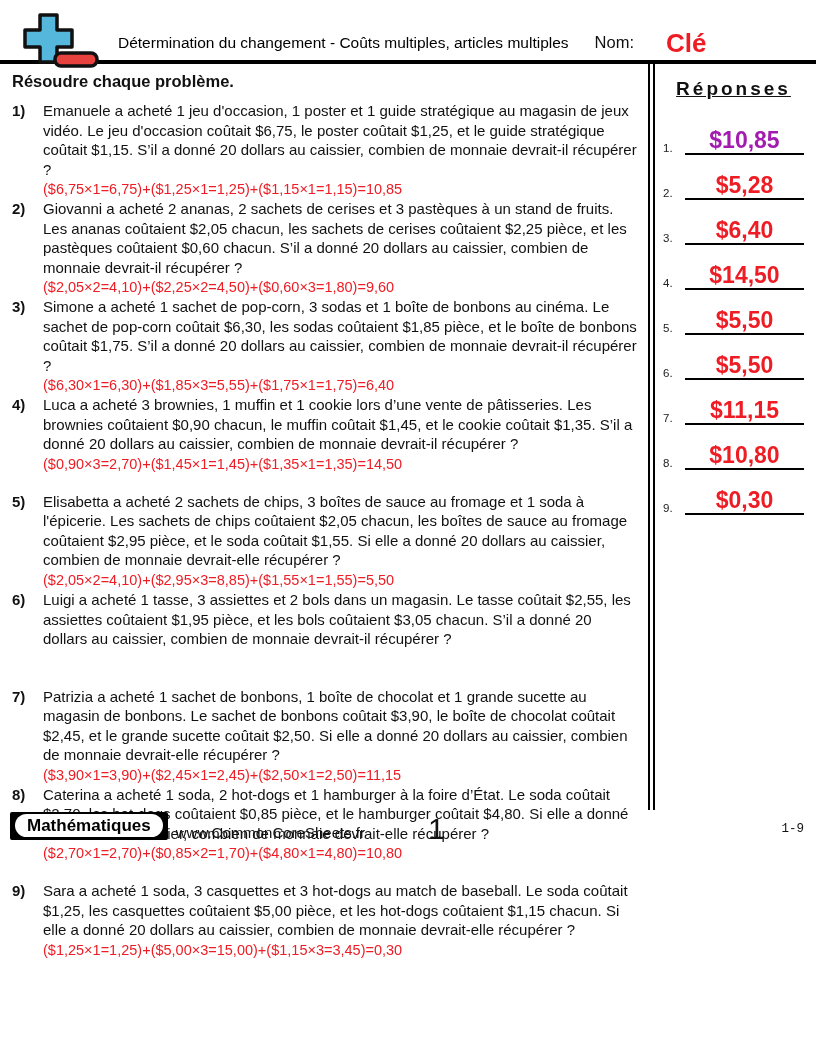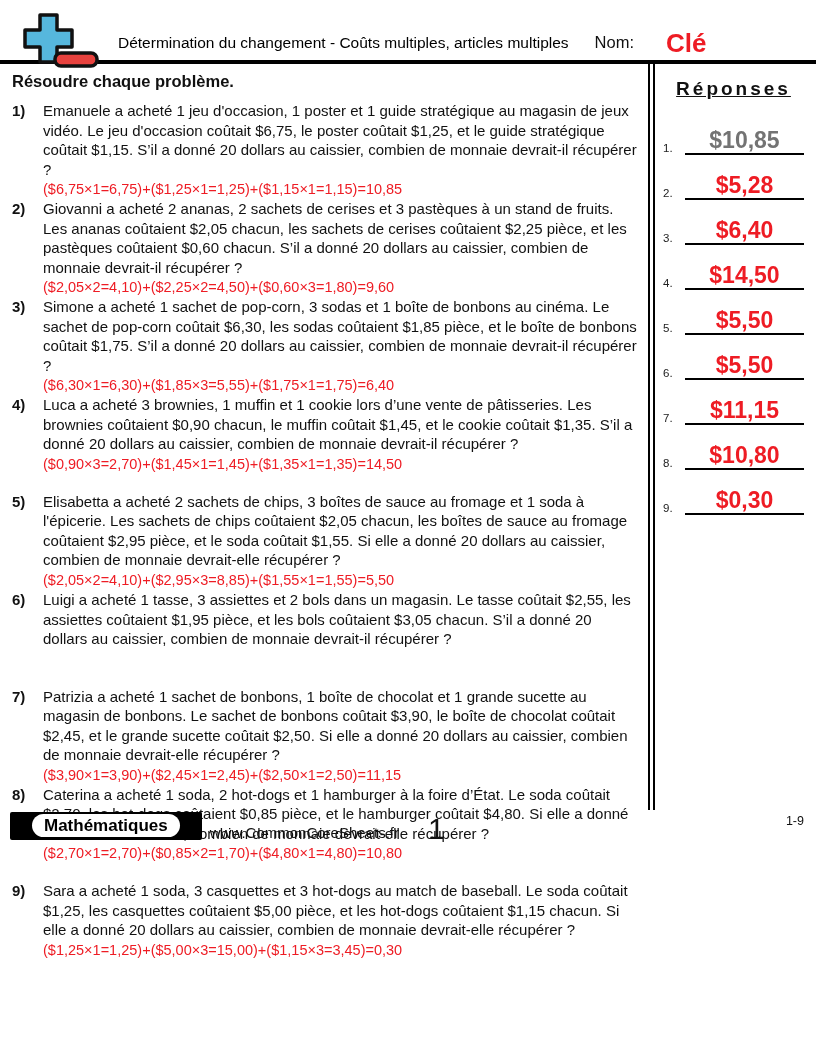--- a/index.html
+++ b/index.html
@@ -59,32 +59,32 @@
   .answer-value { font-weight: bold; font-size: 23px; line-height: 1.05; display: inline-block; padding-bottom: 1px; }
 
   
   .footer {
     height: 58px; position: relative;
     display: flex; align-items: flex-start;
     padding: 2px 4px 0 10px;
   }
   .subject-badge {
     background: #000; border-radius: 2px;
-    padding: 4px 22px; flex: 0 0 auto;
+    padding: 4px 5px; flex: 0 0 auto;
   }
   .subject-pill {
     background: #fff; border-radius: 14px;
     padding: 2px 12px; font-weight: bold; font-size: 17px; color: #000;
   }
   .website { font-size: 15px; margin: 12px 0 0 8px; }
   .page-number {
     position: absolute; left: 428px; top: 2px;
     font-size: 30px; font-weight: 500;
   }
-  .score-table { position: absolute; right: 4px; top: 4px; display: flex; align-items: center; }
+  .score-table { position: absolute; right: 4px; top: 12px; display: flex; align-items: center; font-family: Liberation Mono, monospace; }
   .score-range { font-size: 12.5px; margin-right: 8px; }
   .score-cell {
     width: 25px; height: 22px; border: 1.5px solid #000; margin-left: -1.5px;
     display: flex; align-items: center; justify-content: center;
     font-size: 13.5px; background: #fff;
   }
   .score-cell.hl { background: #c9ddf2; }
 </style>
 </head>
 <body>
@@ -181,21 +181,21 @@
     </div>
 
     <div class="divider"></div>
 
     <div class="answers-col">
       <div class="answers-title">Réponses</div>
       <div id="answers">
   <div class="answer">
     <span class="answer-num">1.</span>
     <span class="answer-line">
-      <span class="answer-value" style="color:#737373">$10,85</span>
+      <span class="answer-value" style="color:#a21caf">$10,85</span>
     </span>
   </div>
 
   <div class="answer">
     <span class="answer-num">2.</span>
     <span class="answer-line">
       <span class="answer-value" style="color:#ee1c24">$5,28</span>
     </span>
   </div>
 

